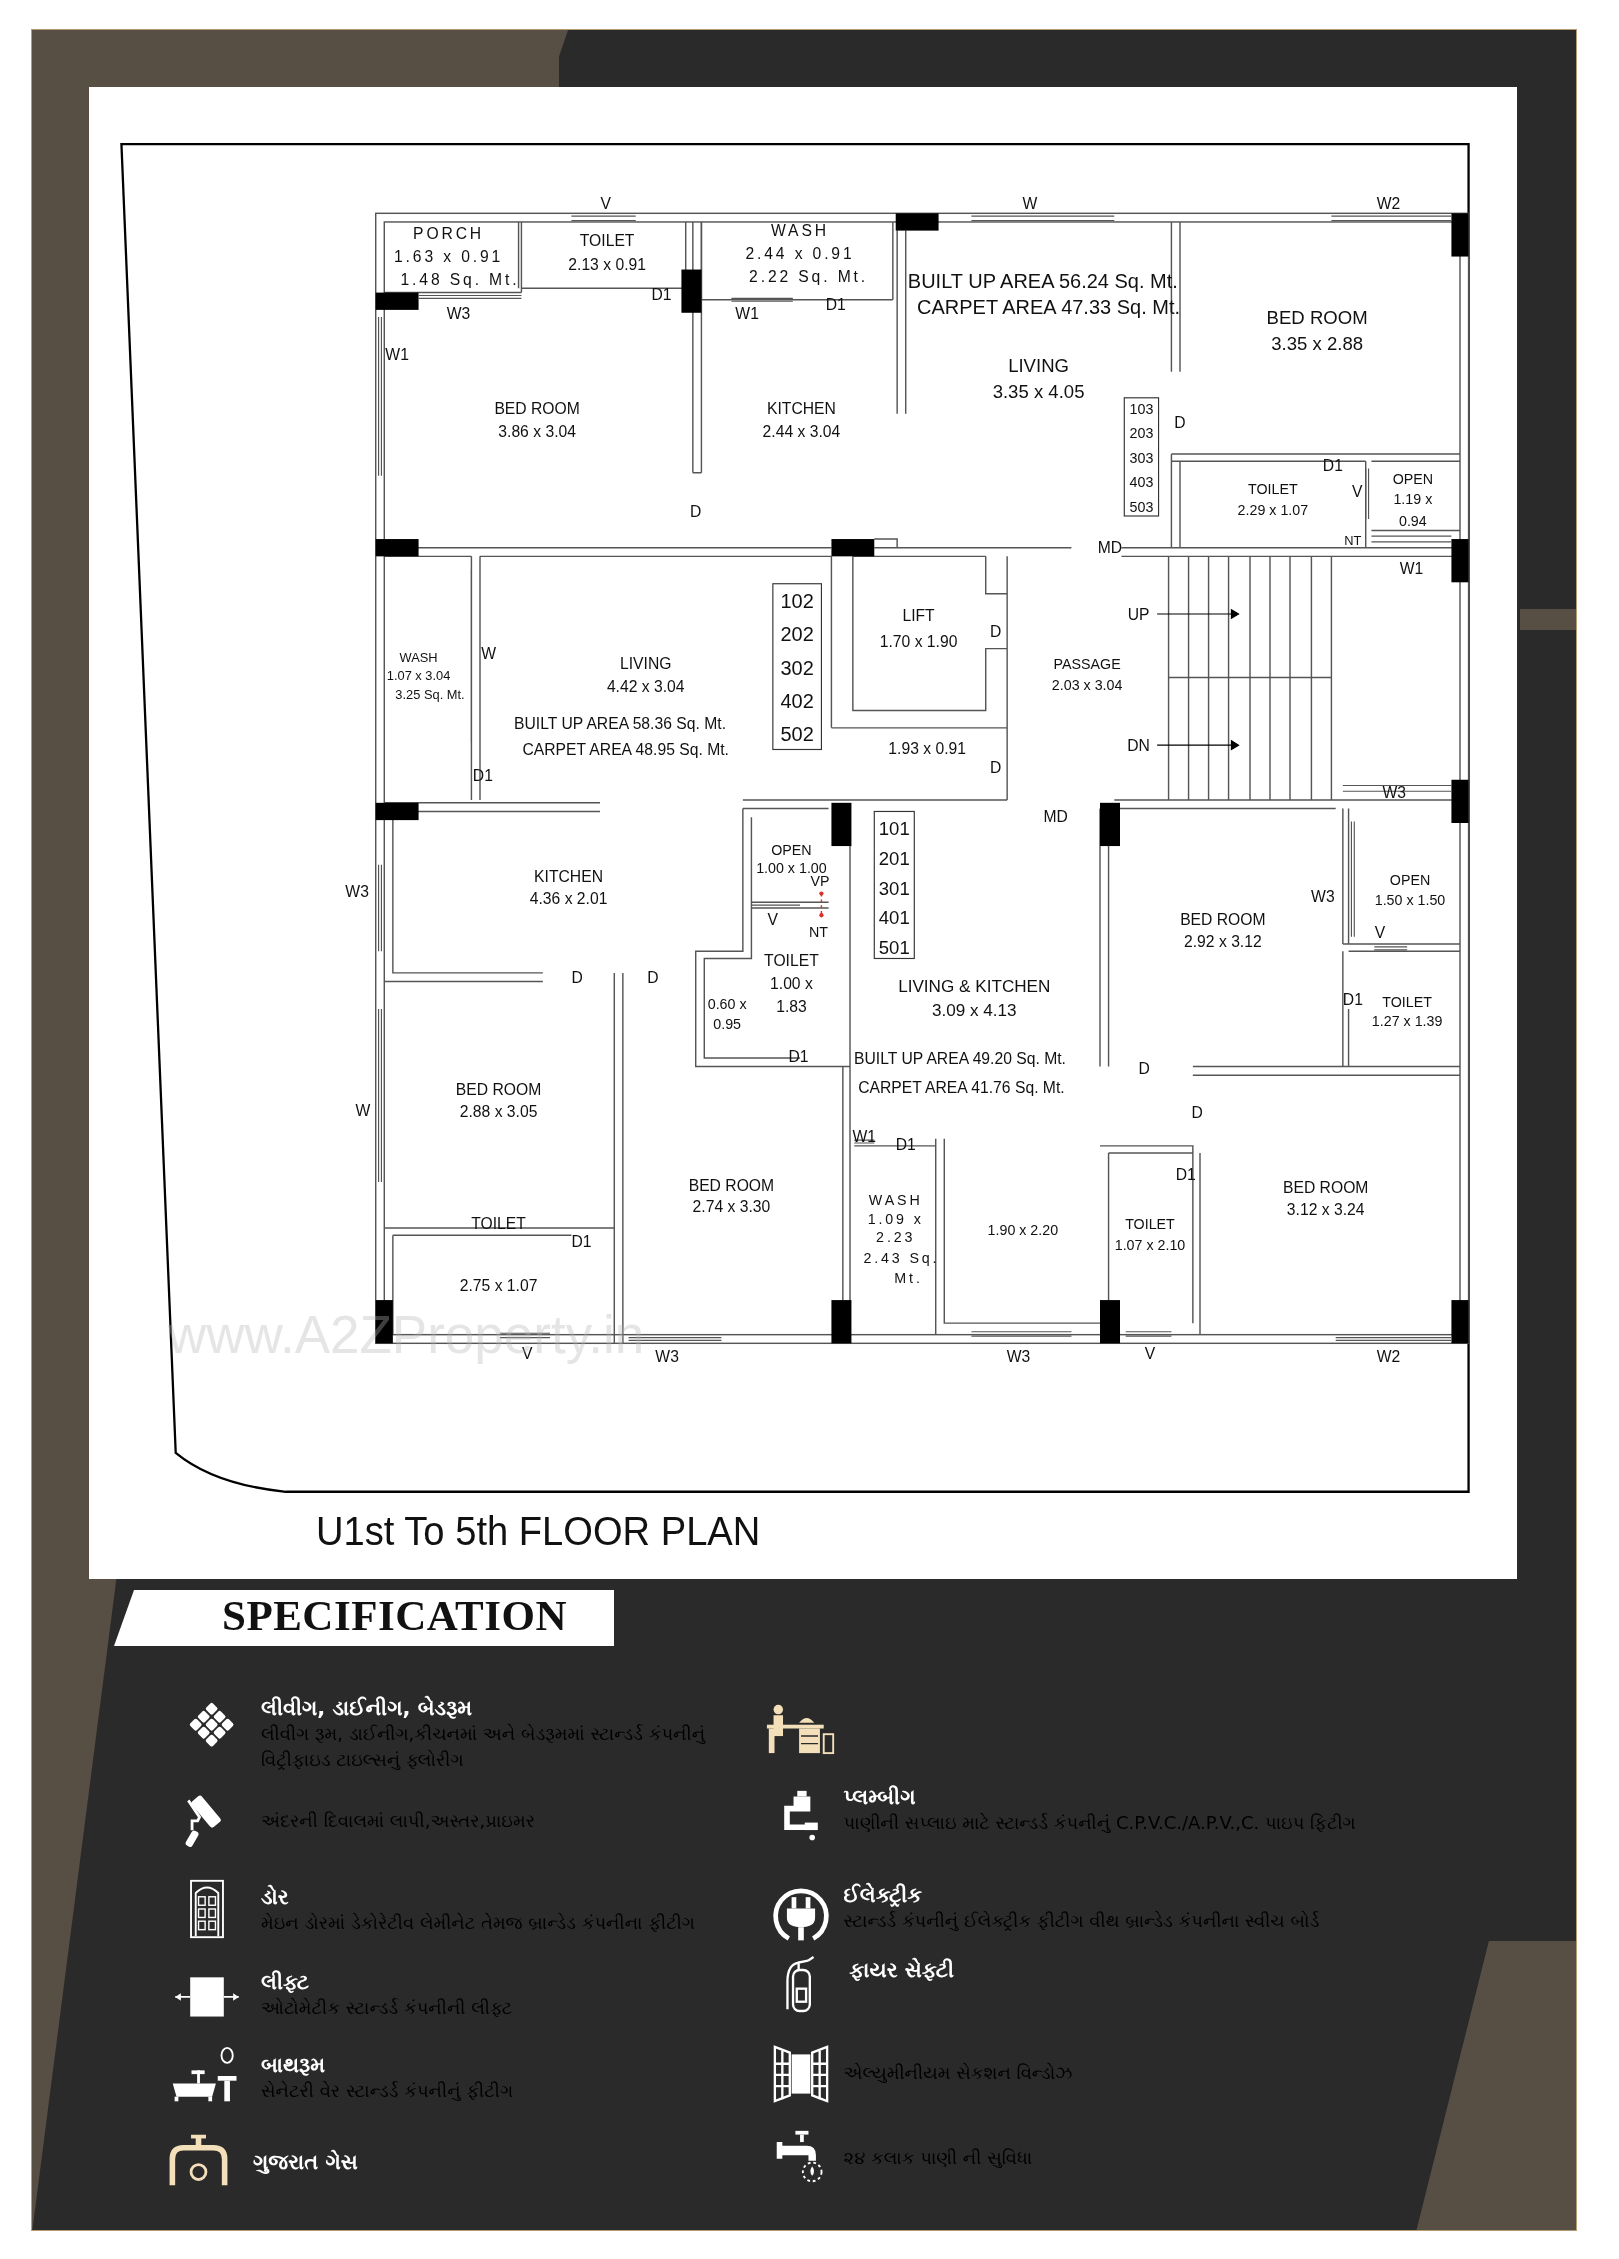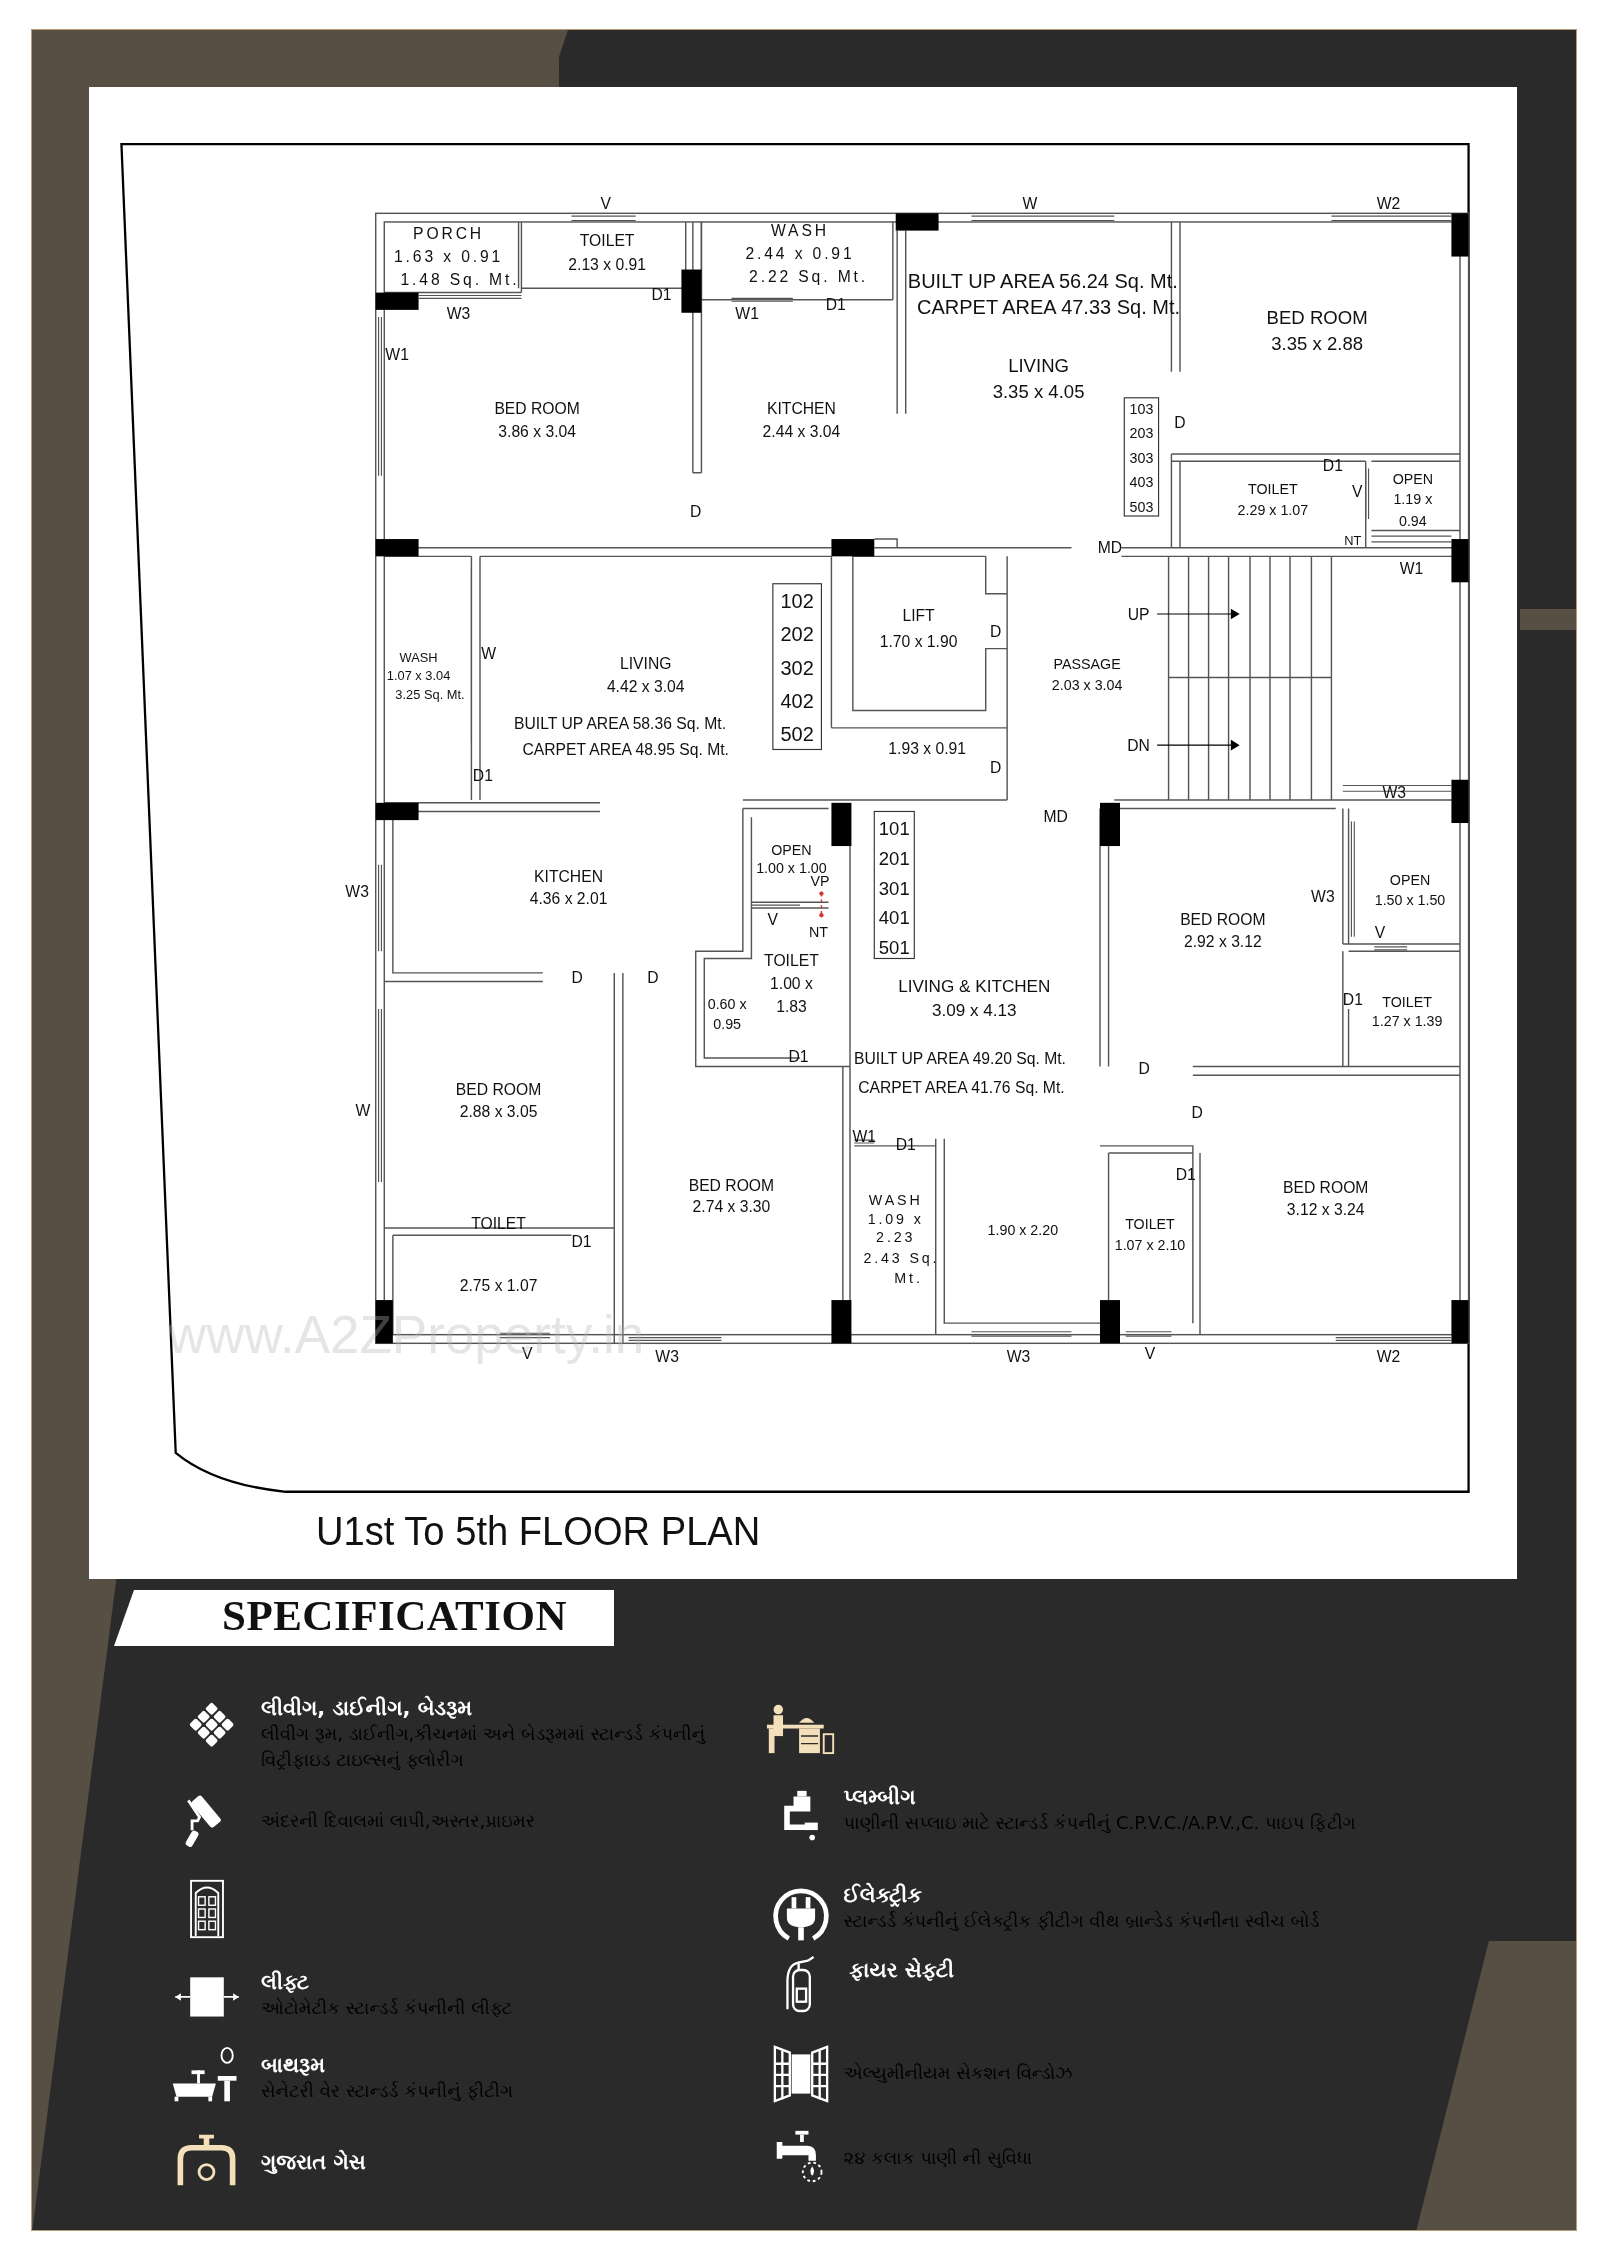--- a/index.html
+++ b/index.html
@@ -354,20 +354,24 @@
         <g fill="none" stroke="#fff" stroke-width="1.5">
           <rect x="11" y="20" width="7" height="9"></rect>
           <rect x="22" y="20" width="7" height="9"></rect>
           <rect x="11" y="33" width="7" height="9"></rect>
           <rect x="22" y="33" width="7" height="9"></rect>
           <rect x="11" y="46" width="7" height="9"></rect>
           <rect x="22" y="46" width="7" height="9"></rect>
         </g>
       </svg>
   </div>
+  <div class="spec-text" style="margin-top:7.5px;">
+    <div class="spec-head">ડોર</div>
+    <div class="spec-desc">મેઇન ડોરમાં ડેકોરેટીવ લેમીનેટ તેમજ બ્રાન્ડેડ કંપનીના ફીટીગ</div>
+  </div>
 </div>
 
 <div class="spec-item" style="left:169px;top:1963px;">
   <div class="spec-icon">
     <svg width="72" height="56" viewBox="0 0 76 60">
         <rect x="20" y="10" width="36" height="42" fill="#fff"></rect>
         <path d="M4 31 L20 31 M56 31 L72 31" stroke="#fff" stroke-width="2"></path>
         <path d="M4 31 L10 27 L10 35 Z M72 31 L66 27 L66 35 Z" fill="#fff"></path>
       </svg>
   </div>
@@ -391,21 +395,21 @@
           <rect x="42" y="54" width="4" height="5"></rect>
         </g>
       </svg>
   </div>
   <div class="spec-text" style="margin-top:9.4px;">
     <div class="spec-head">બાથરૂમ</div>
     <div class="spec-desc">સેનેટરી વેર સ્ટાન્ડર્ડ કંપનીનું ફીટીગ</div>
   </div>
 </div>
 
-<div class="spec-item gold" style="left:169px;top:2126px;">
+<div class="spec-item gold" style="left:161px;top:2126px;">
   <div class="spec-icon">
     <svg width="75" height="56" viewBox="0 0 80 60">
         <g fill="none" stroke="#f3dfb9" stroke-width="6">
           <path d="M12 58 L12 30 Q12 18 24 18 L56 18 Q68 18 68 30 L68 58"></path>
         </g>
         <circle cx="40" cy="44" r="8" fill="none" stroke="#f3dfb9" stroke-width="3"></circle>
         <rect x="37" y="6" width="6" height="12" fill="#f3dfb9"></rect>
         <rect x="32" y="4" width="16" height="4" fill="#f3dfb9"></rect>
       </svg>
   </div>

